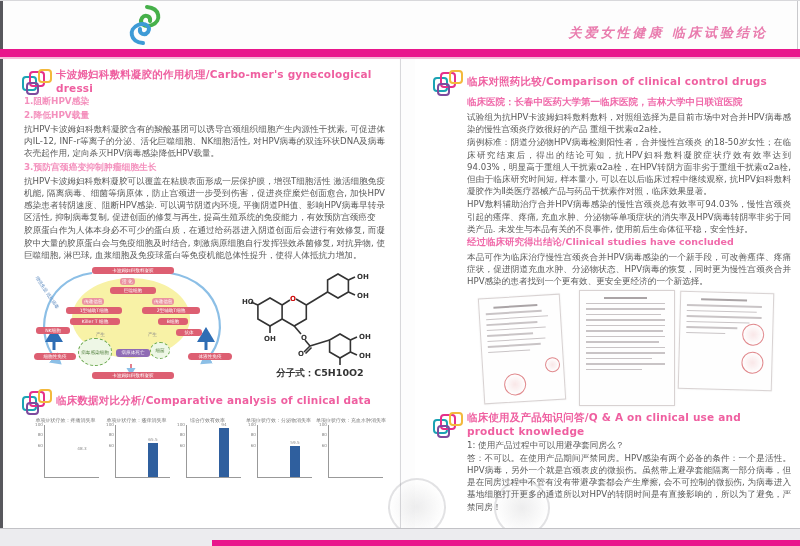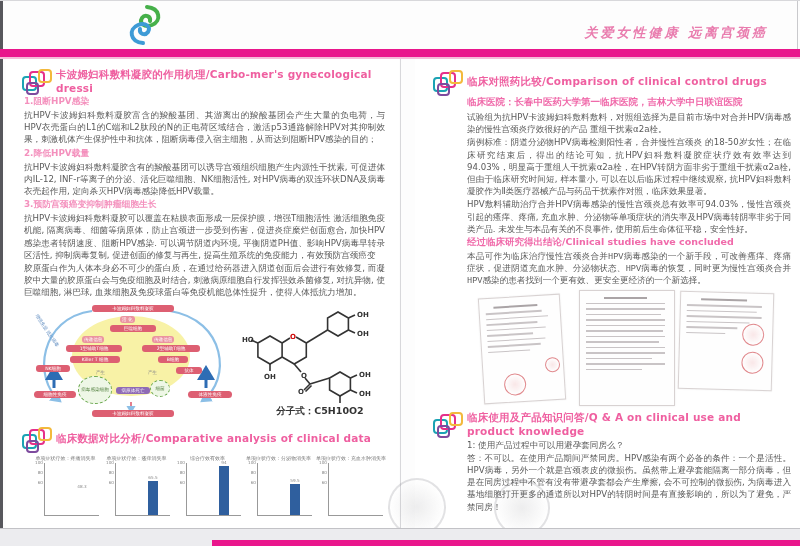--- a/index.html
+++ b/index.html
@@ -88,38 +88,37 @@
   <div class="edge-left"></div>
   <div class="edge-right"></div>
   <div class="edge-top"></div>
 
   <div class="logo">
     <svg width="42" height="44" viewBox="0 0 42 44">
       <path d="M23 4 C36 5 38 18 28 22 C20 25 15 20 18 15 C21 11 27 13 26 18" fill="none" stroke="#46b04a" stroke-width="4" stroke-linecap="round"></path>
       <path d="M19 40 C6 39 4 26 14 22 C22 19 27 24 24 29 C21 33 15 31 16 26" fill="none" stroke="#3e9bd6" stroke-width="4" stroke-linecap="round"></path>
     </svg>
   </div>
-  <div class="slogan">关爱女性健康  远离宫颈癌</div>
+  <div class="slogan">关爱女性健康  临床试验结论</div>
   <div class="topbar"></div>
   <div class="topbar-sub"></div>
 
   <div class="page page-left">
 
     <div class="sec-head">
       <span class="sec-icon">
         <i class="sq sq-teal"></i>
           <i class="sq sq-magenta"></i>
           <i class="sq sq-yellow"></i>
           <i class="sq sq-purple"></i>
       </span>
       <span class="sec-title">卡波姆妇科敷料凝胶的作用机理/Carbo-mer's gynecological dressi</span>
     </div>
 
     <div class="subhead">1.阻断HPV感染</div>
-    <div class="para">抗HPV卡波姆妇科敷料凝胶富含的羧酸基团、其游离出的羧酸基团会产生大量的负电荷，与HPV衣壳蛋白的L1的C端和L2肽段的N的正电荷区域结合，激活p53通路解除HPV对其抑制效果，刺激机体产生保护性中和抗体，阻断病毒侵入宿主细胞，从而达到阻断HPV感染的目的；</div>
     <div class="subhead">2.降低HPV载量</div>
     <div class="para">抗HPV卡波姆妇科敷料凝胶含有的羧酸基团可以诱导宫颈组织细胞产生内源性干扰素, 可促进体内IL-12, INF-r等离子的分泌、活化巨噬细胞、NK细胞活性, 对HPV病毒的双连环状DNA及病毒衣壳起作用, 定向杀灭HPV病毒感染降低HPV载量。</div>
     <div class="subhead">3.预防宫颈癌变抑制肿瘤细胞生长</div>
     <div class="para">抗HPV卡波姆妇科敷料凝胶可以覆盖在粘膜表面形成一层保护膜，增强T细胞活性 激活细胞免疫机能, 隔离病毒、细菌等病原体，防止宫颈进一步受到伤害，促进炎症糜烂创面愈合, 加快HPV感染患者转阴速度、阻断HPV感染. 可以调节阴道内环境, 平衡阴道PH值、影响HPV病毒早转录区活性, 抑制病毒复制, 促进创面的修复与再生, 提高生殖系统的免疫能力，有效预防宫颈癌变</div>
     <div class="para">胶原蛋白作为人体本身必不可少的蛋白质，在通过给药器进入阴道创面后会进行有效修复, 而凝胶中大量的胶原蛋白会与免疫细胞及时结合, 刺激病原细胞自行发挥强效杀菌修复, 对抗异物, 使巨噬细胞, 淋巴球, 血浆细胞及免疫球蛋白等免疫机能总体性提升，使得人体抵抗力增加。</div>
 
     <div class="figures-row">
 
       <div class="diagram">
         <svg class="dg-svg" width="202" height="116" viewBox="0 0 202 116">
@@ -269,21 +268,21 @@
           <i class="sq sq-purple"></i>
       </span>
       <span class="sec-title">临床对照药比较/Comparison of clinical control drugs</span>
     </div>
     <div class="pinkline" style="margin-left:34px;">临床医院：长春中医药大学第一临床医院，吉林大学中日联谊医院</div>
     <div class="para" style="margin-left:34px;">试验组为抗HPV卡波姆妇科敷料敷料，对照组选择为是目前市场中对合并HPV病毒感染的慢性宫颈炎疗效很好的产品 重组干扰素α2a栓。</div>
     <div class="para" style="margin-left:34px;">病例标准：阴道分泌物HPV病毒检测阳性者，合并慢性宫颈炎 的18-50岁女性；在临床研究结束后，得出的结论可知，抗HPV妇科敷料凝胶症状疗效有效率达到94.03%，明显高于重组人干扰素α2a栓，在HPV转阴方面非劣于重组干扰素α2a栓, 但由于临床研究时间短, 样本量小, 可以在以后临床过程中继续观察, 抗HPV妇科敷料凝胶作为Ⅱ类医疗器械产品与药品干扰素作对照，临床效果显著。</div>
 
     <div class="para" style="margin-left:34px;">HPV敷料辅助治疗合并HPV病毒感染的慢性宫颈炎总有效率可94.03%，慢性宫颈炎引起的瘙痒、疼痛, 充血水肿、分泌物等单项症状的消失率及HPV病毒转阴率非劣于同类产品. 未发生与本品有关的不良事件, 使用前后生命体征平稳，安全性好。</div>
     <div class="pinkline" style="margin-left:34px;">经过临床研究得出结论/Clinical studies have concluded</div>
-    <div class="para" style="margin-left:34px;font-family:Liberation Mono, monospace;">本品可作为临床治疗慢性宫颈炎合并HPV病毒感染的一个新手段，可改善瘙痒、疼痛症状，促进阴道充血水肿、分泌物状态、HPV病毒的恢复，同时更为慢性宫颈炎合并HPV感染的患者找到一个更有效、更安全更经济的一个新选择。</div>
+    <div class="para" style="margin-left:34px;">本品可作为临床治疗慢性宫颈炎合并HPV病毒感染的一个新手段，可改善瘙痒、疼痛症状，促进阴道充血水肿、分泌物状态、HPV病毒的恢复，同时更为慢性宫颈炎合并HPV感染的患者找到一个更有效、更安全更经济的一个新选择。</div>
 
     <div class="cert-row">
       <div class="cert" style="left:48px;top:6px;width:80px;height:104px;transform:rotate(-3.5deg);">
         <i class="ln b" style="width:55%;margin-left:14px;margin-top:8px;"></i>
         <i class="ln" style="width:70%;"></i>
           <i class="ln" style="width:78%;"></i>
           <i class="ln" style="width:64%;"></i>
         <i class="ln" style="width:74%;"></i>
           <i class="ln" style="width:58%;"></i>
           <i class="ln" style="width:72%;"></i>

